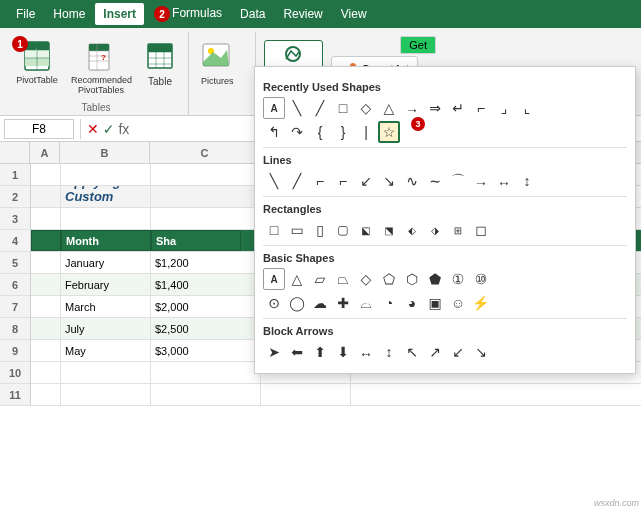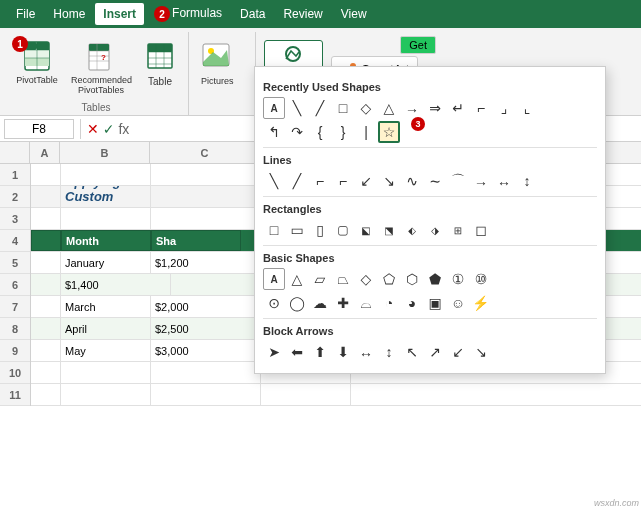--- a/index.html
+++ b/index.html
@@ -53,21 +53,21 @@
       color: #333;
       margin-top: 4px;
       flex-direction: column;
     }
 
     
     .shapes-panel {
       position: absolute;
       left: -10px;
       top: 30px;
-      width: 352px;
+      width: 382px;
       background: #fff;
       border: 1px solid #ccc;
       box-shadow: 2px 4px 12px rgba(0,0,0,0.2);
       z-index: 100;
       padding: 8px;
     }
     .shapes-section-title {
       font-size: 11px;
       font-weight: bold;
       color: #333;
@@ -558,34 +558,35 @@
 
       <div class="grid-row">
         <div class="cell cell-a"></div>
         <div class="cell cell-b">January</div>
         <div class="cell cell-c">$1,200</div>
         <div class="cell cell-d"></div>
       </div>
 
       <div class="grid-row" style="background:#f0f7f0;">
         <div class="cell cell-a" style="background:#f0f7f0;"></div>
+        <div class="cell cell-b" style="background:#f0f7f0;">February</div>
         <div class="cell cell-c" style="background:#f0f7f0;">$1,400</div>
         <div class="cell cell-d" style="background:#f0f7f0;"></div>
       </div>
 
       <div class="grid-row">
         <div class="cell cell-a"></div>
         <div class="cell cell-b">March</div>
         <div class="cell cell-c">$2,000</div>
         <div class="cell cell-d"></div>
       </div>
 
       <div class="grid-row" style="background:#f0f7f0;">
         <div class="cell cell-a" style="background:#f0f7f0;"></div>
-        <div class="cell cell-b" style="background:#f0f7f0;">April</div>
+        <div class="cell cell-b" style="background:#f0f7f0;">July</div>
         <div class="cell cell-c" style="background:#f0f7f0;">$2,500</div>
         <div class="cell cell-d" style="background:#f0f7f0;"></div>
       </div>
 
       <div class="grid-row">
         <div class="cell cell-a"></div>
         <div class="cell cell-b">May</div>
         <div class="cell cell-c">$3,000</div>
         <div class="cell cell-d"></div>
       </div>

